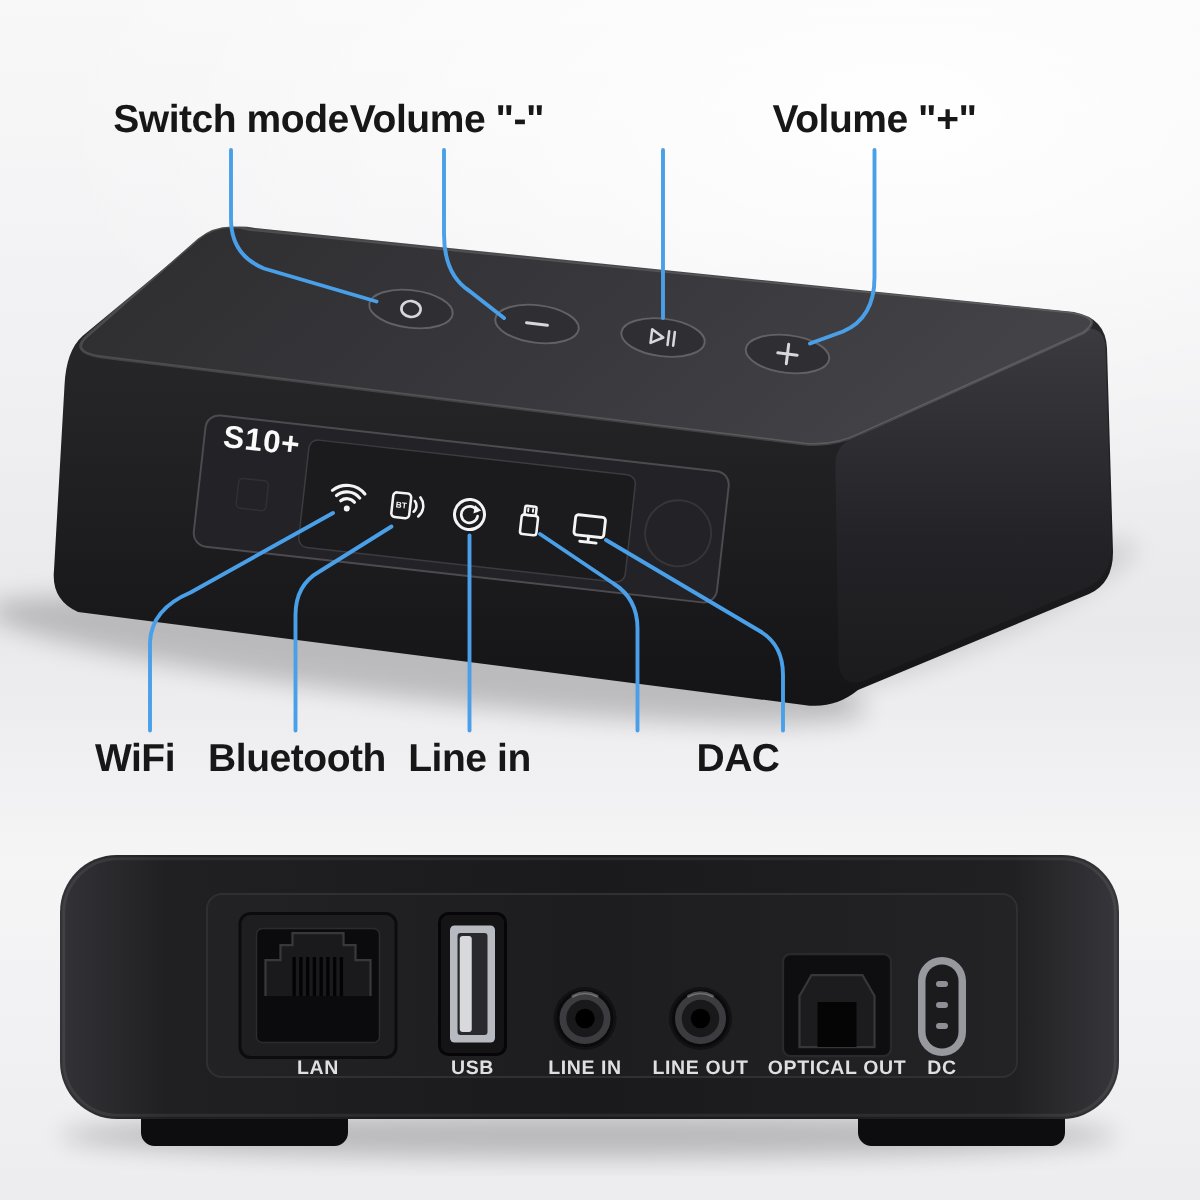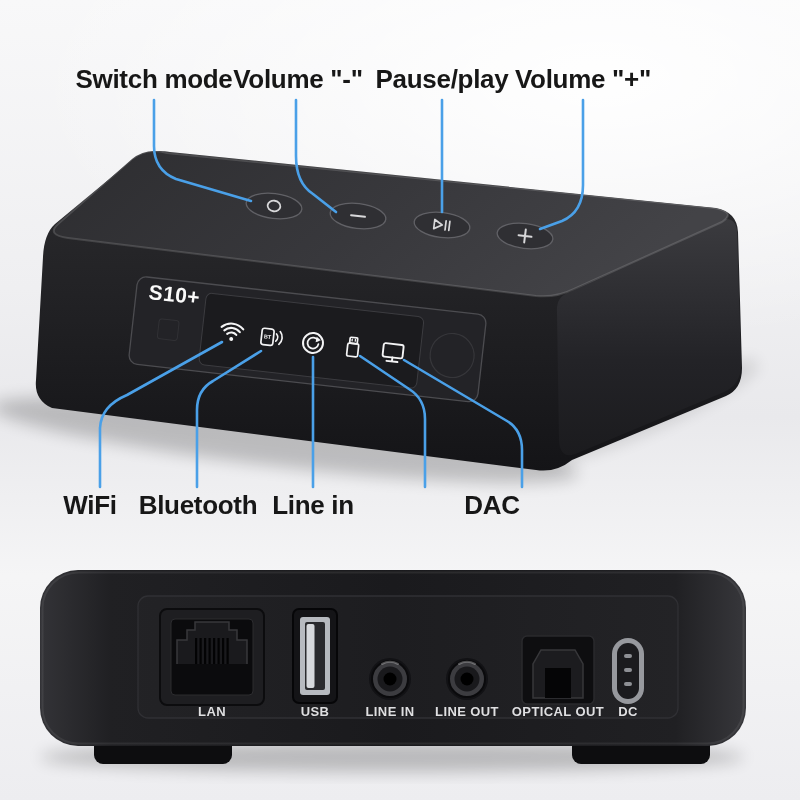--- a/index.html
+++ b/index.html
@@ -210,21 +210,20 @@
       <rect x="617" y="643" width="22" height="56" rx="11" fill="#1b1b1e"></rect>
       <rect x="624" y="654" width="8" height="4" rx="2" fill="#8e9095"></rect>
       <rect x="624" y="668" width="8" height="4" rx="2" fill="#8e9095"></rect>
       <rect x="624" y="682" width="8" height="4" rx="2" fill="#8e9095"></rect>
     </g>
   </g>
 </svg>
 
 <div class="lbl" style="left:154px;top:66px">Switch mode</div>
 <div class="lbl" style="left:298px;top:66px">Volume "-"</div>
-<div class="lbl" style="left:442px;top:66px">Pause/play</div>
 <div class="lbl" style="left:583px;top:66px">Volume "+"</div>
 
 <div class="model-lbl">S10+</div>
 
 <div class="lbl" style="left:90px;top:492px">WiFi</div>
 <div class="lbl" style="left:198px;top:492px">Bluetooth</div>
 <div class="lbl" style="left:313px;top:492px">Line in</div>
 <div class="lbl" style="left:492px;top:492px">DAC</div>
 
 <div class="plbl" style="left:212px">LAN</div>

